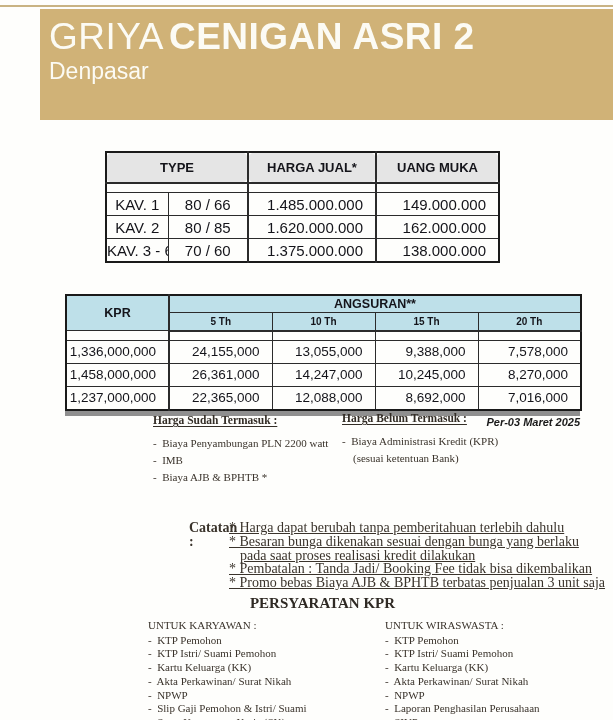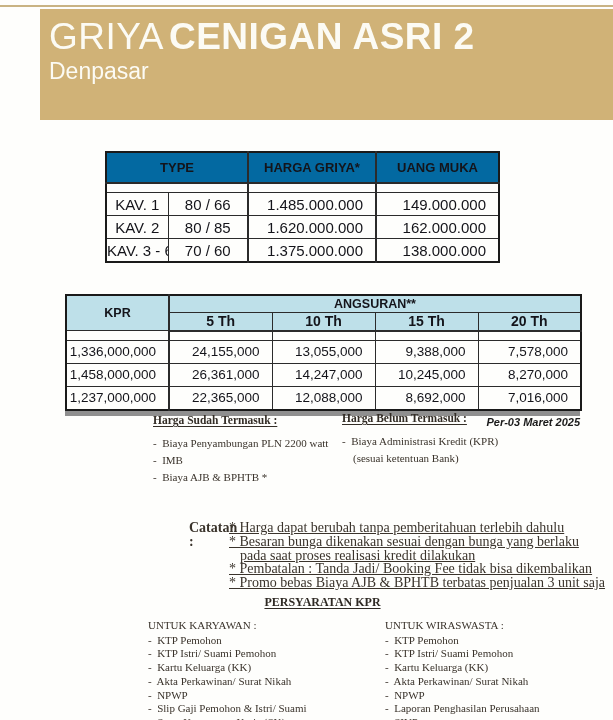--- a/index.html
+++ b/index.html
@@ -17,53 +17,53 @@
   .t-bold  { font-weight:700; margin-left:5px; }
   .subtitle { font-size:23px; margin-top:1px; }
 
   
   table { border-collapse:collapse; table-layout:fixed; }
   td { padding:0; color:#14141A; overflow:hidden; white-space:nowrap; }
 
   .t1-wrap { position:absolute; left:105px; top:151px; width:393px; }
   .t1 { width:393px; border:2.5px solid #1A1A1A; }
   .t1 td { border:1px solid #2B2B2B; height:22px; font-size:15px; }
-  .t1 .hrow td { background:#0369a1; font-weight:bold; font-size:13px; text-align:center;
-                 height:29px; border-bottom-width:2px; }
+  .t1 .hrow td { background:#e5e5e5; font-weight:bold; font-size:13px; text-align:center;
+                 height:29px; border-bottom-width:2px;border-radius:8px; }
   .t1 .gap td { height:8px; border-top-width:2px; }
   .bl2 { border-left-width:2.5px !important; }
   .ctr { text-align:center; }
   .num { text-align:right; padding-right:12px !important; }
 
   .t2-wrap { position:absolute; left:65px; top:294px; width:515px; }
   .t2 { width:515px; border:2.5px solid #1A1A1A; }
   .t2 td { border:1px solid #2B2B2B; height:22px; font-size:13.5px; }
   .t2 .hrow td { background:#BEE0E9; font-weight:bold; font-size:12.5px; text-align:center; height:16px; }
-  .t2 .hrow2 td { background:#BEE0E9; font-weight:bold; font-size:14px; text-align:center;
+  .t2 .hrow2 td { background:#BEE0E9; font-weight:bold; font-size:10px; text-align:center;
                   height:16px; border-bottom-width:2px; }
   .t2 .gap td { height:8px; }
   .graybar { height:5px; background:#8F8F8F; width:100%; }
   .per-date { text-align:right; margin-top:0; font-size:11px; font-weight:bold; font-style:italic; color:#1A1A1A; }
   .sec { position:absolute; }
   .sec-title { font-family:"Liberation Serif", serif; font-size:11.5px; font-weight:bold;
                text-decoration:underline; text-underline-offset:2px; color:#332D26; }
   .sec-items { margin-top:12px; font-family:"Liberation Serif", serif; font-size:11px; color:#3A332B; }
   .sec-items .item { margin-bottom:5.5px; line-height:11.5px; }
   .dash::before { content:"-  "; white-space:pre; }
   .note-cont { margin-left:11px; line-height:11.5px; }
 
   .catatan { position:absolute; left:189px; top:521px; display:flex; font-family:"Liberation Serif", serif;
              font-size:14px; color:#3A332B; }
   .catatan-label { font-weight:bold; width:40px; flex:none; line-height:13.8px; }
   .catatan-lines { line-height:13.8px;text-decoration:underline; }
   .cont { padding-left:11px; }
 
   .psy-title { position:absolute; top:595px; left:0; width:100%; text-align:center;
                padding-left:32px; box-sizing:border-box; font-family:"Liberation Serif", serif;
-               font-size:12px; font-weight:bold; text-decoration:underline; text-underline-offset:2px;
+               font-size:15px; font-weight:bold; text-underline-offset:2px;
                color:#2F2A24; }
 
   .req-list { position:absolute; top:619px; font-family:"Liberation Serif", serif; font-size:11px; color:#3A332B; }
   .req-kar { left:148px; }
   .req-wir { left:385px; }
   .req-title { line-height:13.7px; margin-bottom:1px; }
   .req-items div { line-height:13.7px; }
 </style>
 </head>
 <body>
@@ -83,21 +83,21 @@
     <table class="t1">
       <colgroup>
           <col style="width:62px">
           <col style="width:80px">
           <col style="width:128px">
           <col style="width:123px">
         </colgroup>
       <tbody>
           <tr class="hrow">
         <td colspan="2">TYPE</td>
-        <td class="bl2">HARGA GRIYA*</td>
+        <td class="bl2">HARGA JUAL*</td>
         <td class="bl2">UANG MUKA</td>
       </tr>
       <tr class="gap">
         <td colspan="2"></td>
         <td class="bl2"></td>
         <td class="bl2"></td>
       </tr>
       <tr>
         <td class="ctr">KAV. 1</td>
         <td class="ctr">80 / 66</td>

